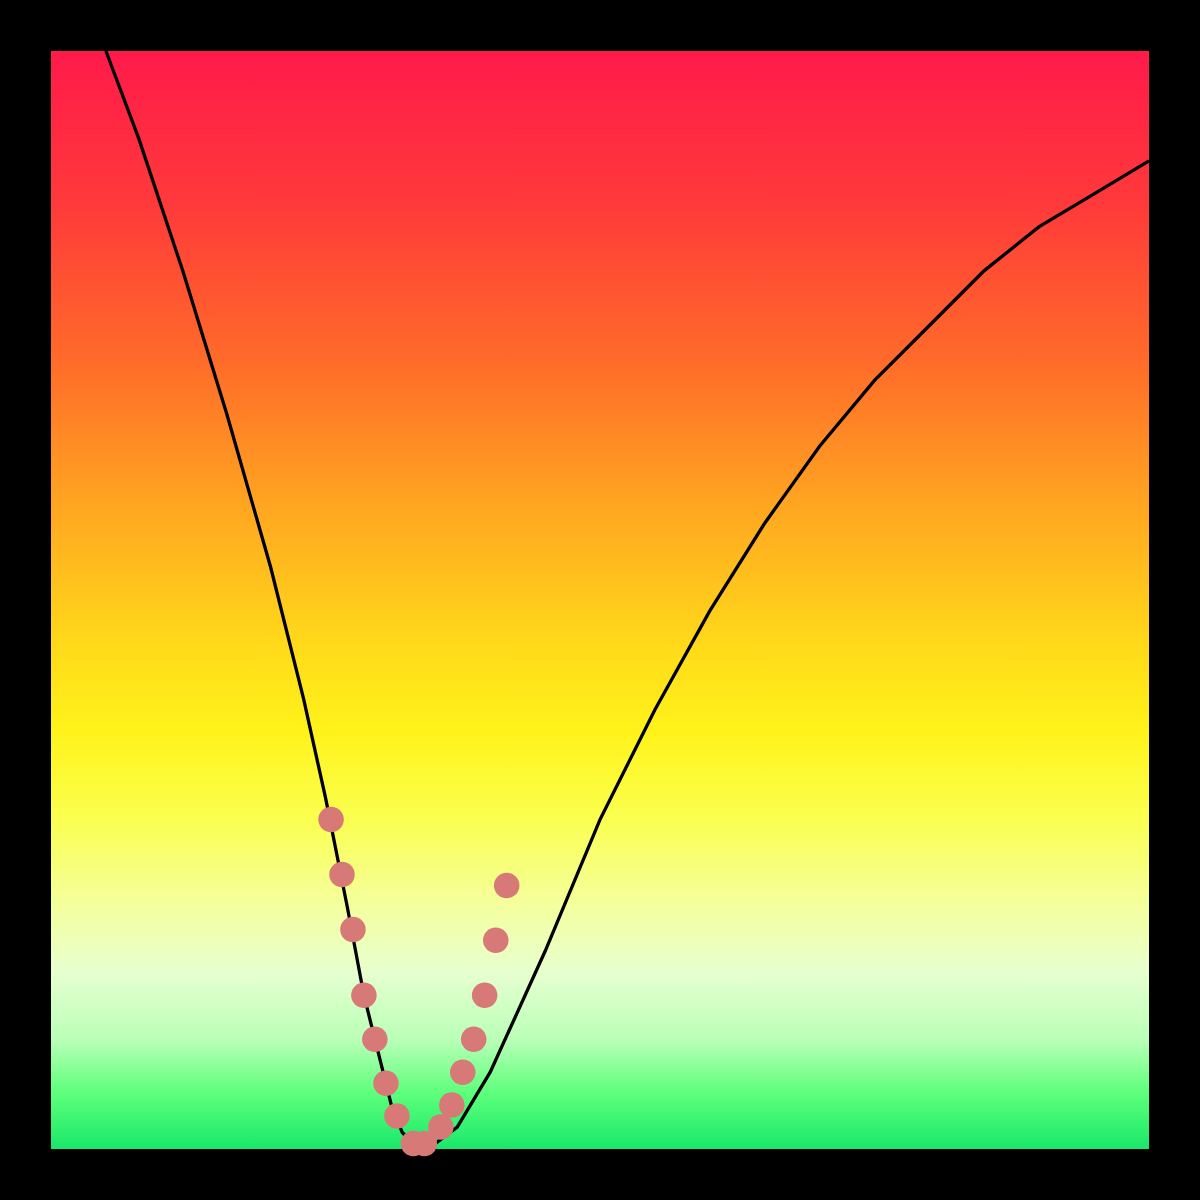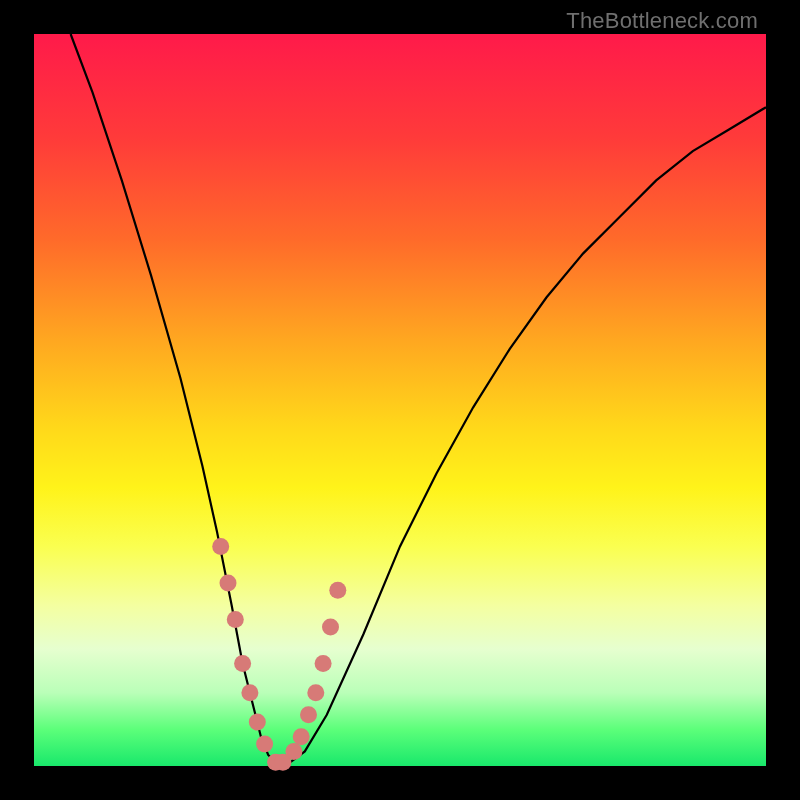--- a/index.html
+++ b/index.html
@@ -57,21 +57,20 @@
     top: 0;
     width: 732px;
     height: 732px;
     overflow: visible;
   }
 </style>
 </head>
 <body>
 
 <div class="frame">
-  <div class="watermark">TheBottleneck.com</div>
 
   <div class="plot-area">
     <svg class="curve" viewBox="0 0 732 732" preserveAspectRatio="none">
       <path id="curve-path" fill="none" stroke-width="2.2" stroke="#000000" d="M36.6 0.0 L58.6 58.6 L87.8 146.4 L117.1 241.6 L146.4 344.0 L168.4 431.9 L183.0 497.8 L197.6 571.0 L208.6 629.5 L219.6 673.4 L226.9 702.7 L234.2 721.0 L241.6 728.3 L248.9 730.5 L256.2 728.3 L270.8 717.4 L292.8 680.8 L329.4 600.2 L366.0 512.4 L402.6 439.2 L439.2 373.3 L475.8 314.8 L512.4 263.5 L549.0 219.6 L585.6 183.0 L622.2 146.4 L658.8 117.1 L695.4 95.2 L732.0 73.2"></path>
       <g id="markers-g">
           <circle cx="186.7" cy="512.4" r="8.5" fill="#d77a77"></circle>
           <circle cx="194.0" cy="549.0" r="8.5" fill="#d77a77"></circle>
           <circle cx="201.3" cy="585.6" r="8.5" fill="#d77a77"></circle>
           <circle cx="208.6" cy="629.5" r="8.5" fill="#d77a77"></circle>
           <circle cx="215.9" cy="658.8" r="8.5" fill="#d77a77"></circle>

